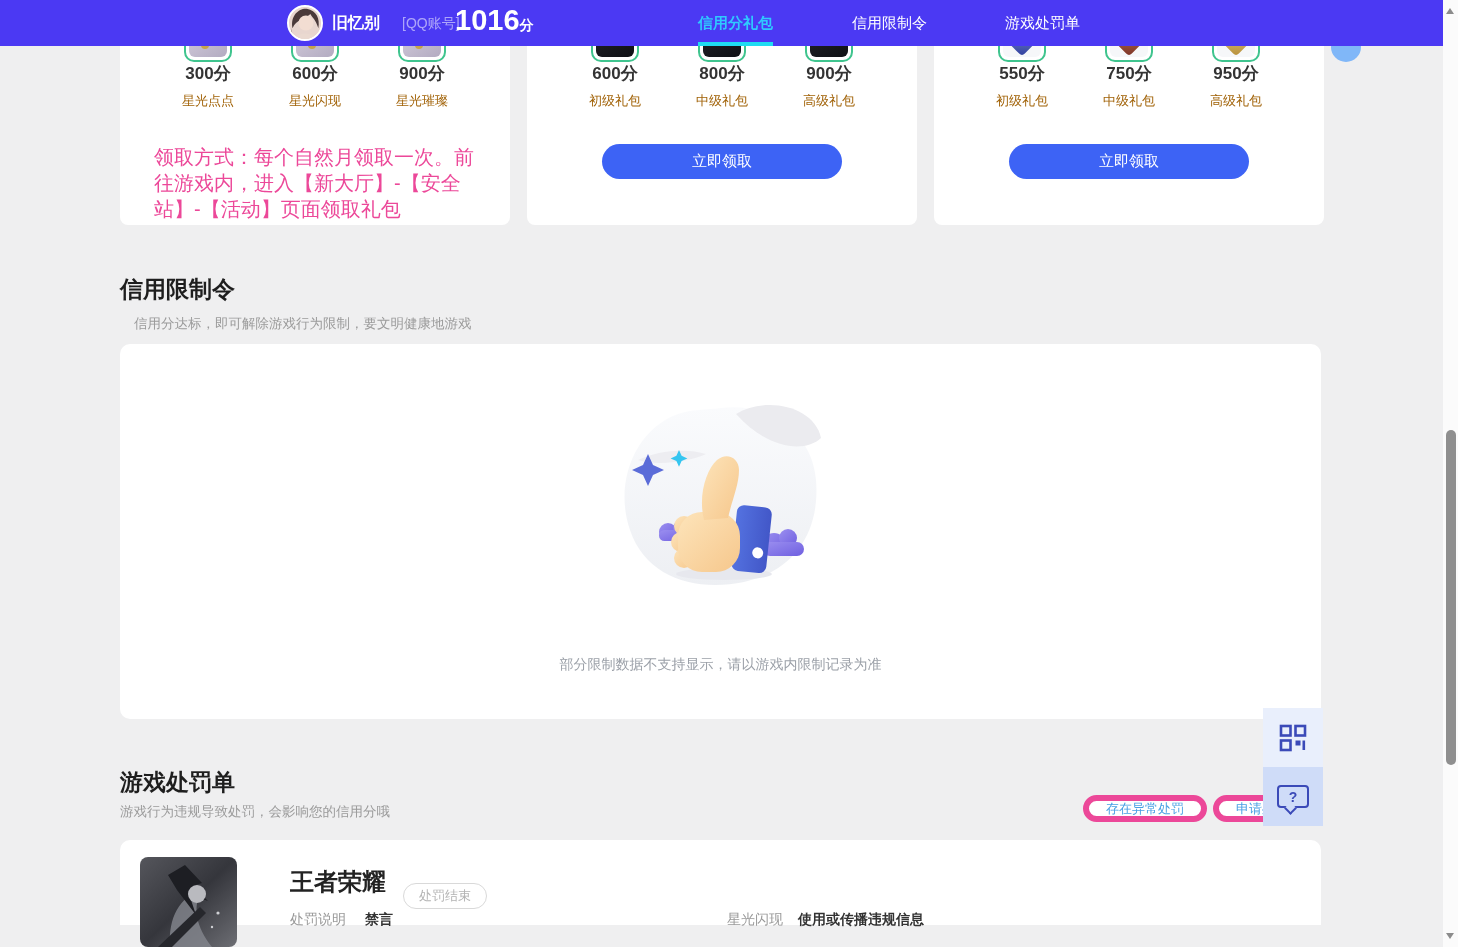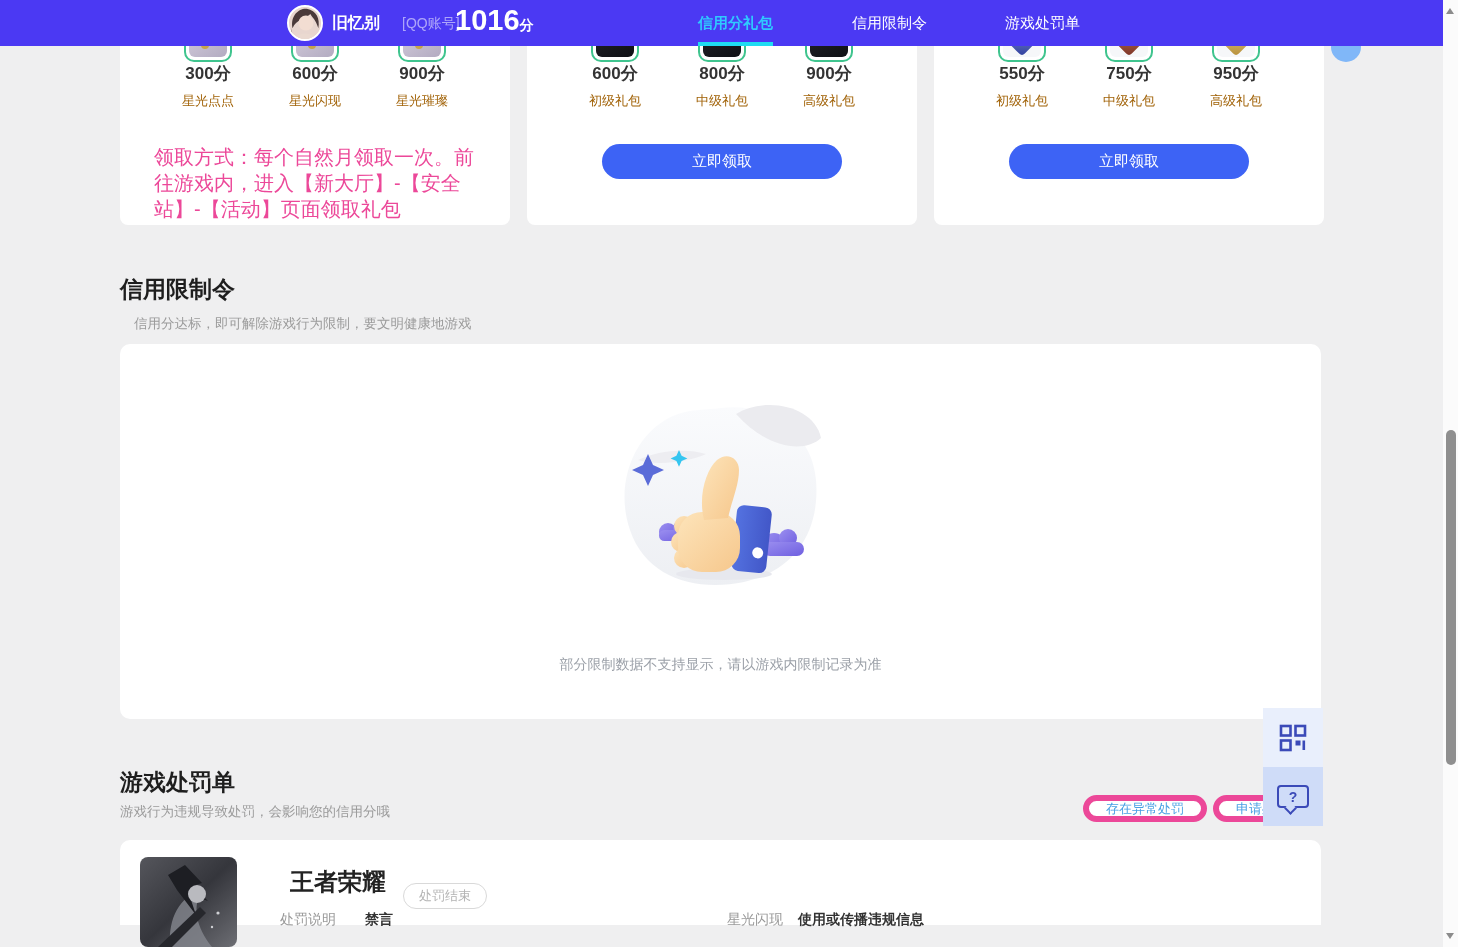--- a/index.html
+++ b/index.html
@@ -56,21 +56,21 @@
   .pill { position:absolute; top:795px; height:27px; border-radius:14px; background:#ffffff; border:6px solid #ec4899; color:#49a0e4; font-size:13px; display:flex; align-items:center; padding:0 17px; white-space:nowrap; cursor:pointer; z-index:2; }
   .pill1 { left:1083px; } .pill2 { left:1213px; width:110px; overflow:hidden; }
 
   
   .bottom-card { position:absolute; left:120px; top:840px; width:1201px; height:85px; background:#ffffff; border-radius:10px 10px 0 0; }
   .thumb { position:absolute; left:20px; top:17px; width:97px; height:90px; border-radius:8px; overflow:hidden; }
   .game-title { position:absolute; left:170px; top:26px; font-size:24px; font-weight:700; color:#222222; }
   .status-badge { position:absolute; left:283px; top:43px; height:25px; padding:12px 15px; border:1px solid #d9d9d9; border-radius:13px; color:#b3b3b3; font-size:13px; display:flex; align-items:center; white-space:nowrap; }
   .lbl { position:absolute; top:71px; color:#999999; font-size:14px; white-space:nowrap; }
   .val { position:absolute; top:71px; color:#333333; font-size:14px; font-weight:700; white-space:nowrap; }
-  .lbl-desc { left:160px;text-align:center; } .val-desc { left:245px; }
+  .lbl-desc { left:170px;text-align:center; } .val-desc { left:245px; }
   .lbl-reason { left:607px; } .val-reason { left:678px; }
 
   
   .float-panel { position:absolute; left:1263px; top:708px; width:60px; z-index:6; }
   .float-cell { width:60px; height:59px; display:flex; align-items:center; justify-content:center; cursor:pointer; }
   .cell-qr { background:#e9effc; }
   .cell-help { background:#cfdcf8; }
   .help-bubble { width:32px; height:23px; border:2.5px solid #3b4ab8; border-radius:4px; position:relative; display:flex; align-items:center; justify-content:center; color:#3b4ab8; font-weight:700; font-size:14px; }
   .help-tail { position:absolute; left:7px; bottom:-7px; width:9px; height:9px; background:#cfdcf8; border-right:2.5px solid #3b4ab8; border-bottom:2.5px solid #3b4ab8; transform:rotate(45deg); }
   .blue-peek { position:absolute; left:1331px; top:32px; width:30px; height:30px; border-radius:50%; background:#80b7f8; z-index:5; }

